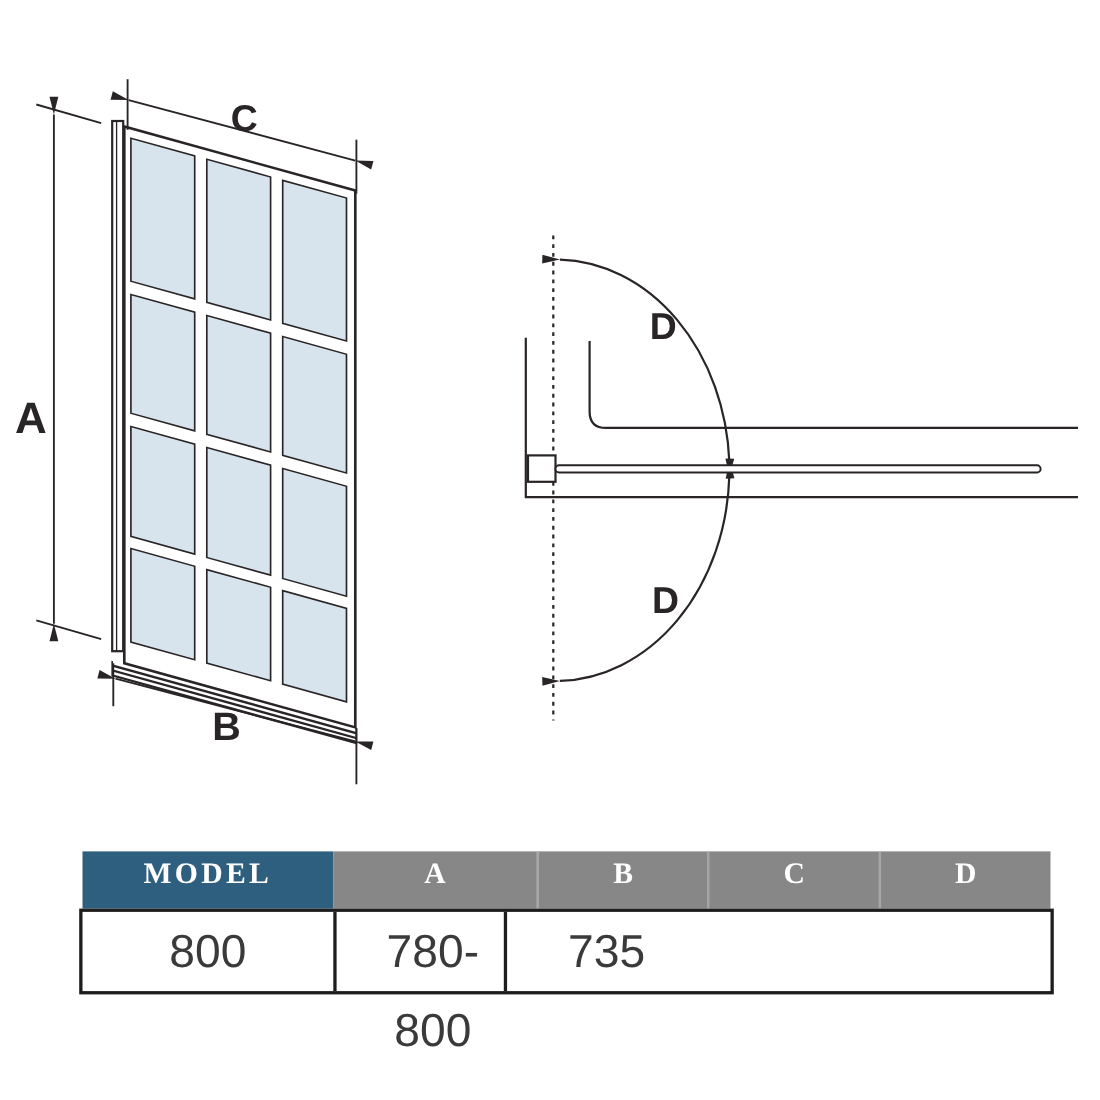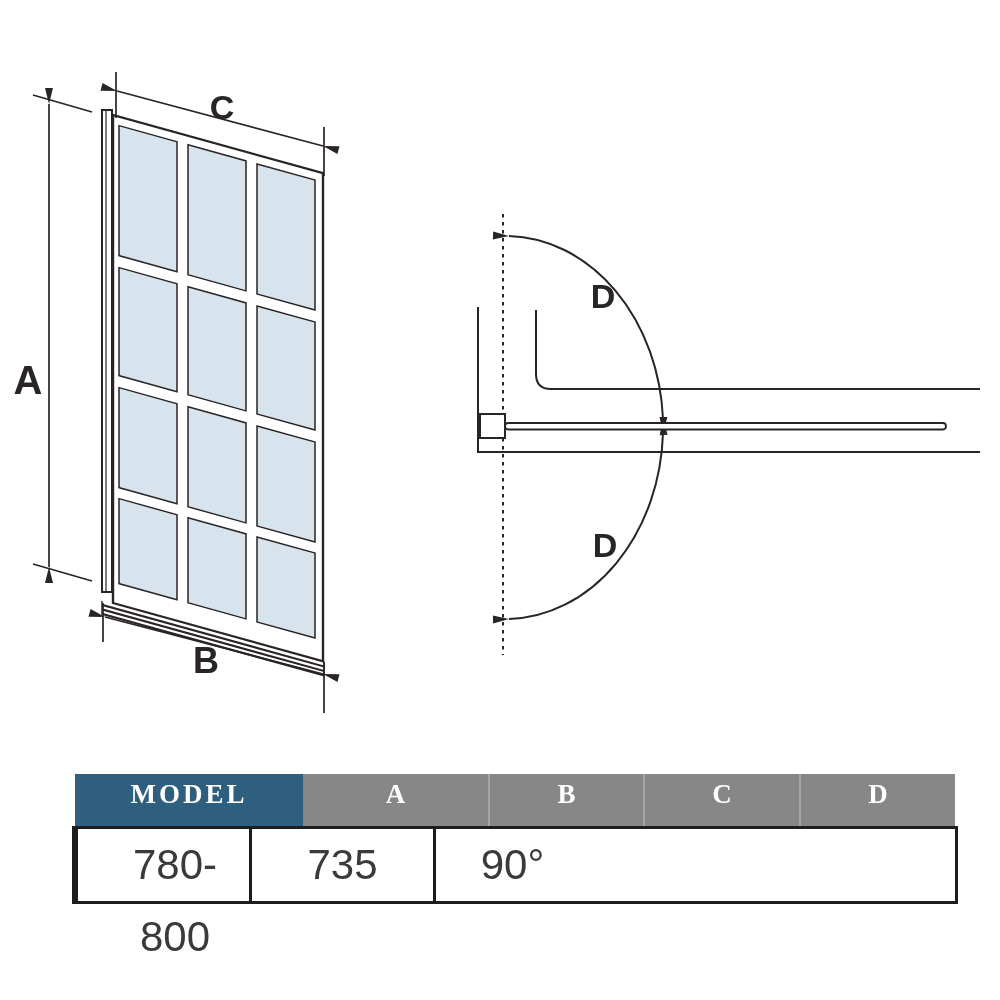--- a/index.html
+++ b/index.html
@@ -21,21 +21,21 @@
   .hcell.c3{width:156px;}
   .hcell.c4{width:156px;}
   .hcell.sep{border-left:2px solid #a6a6a6;}
 
   .spec-values{position:absolute;left:72px;top:826px;width:886px;height:78px;
       box-sizing:border-box;border:3px solid #1d1d1d;display:flex;background:#fff;}
   .spec-values .vcell{box-sizing:border-box;height:72px;line-height:72px;text-align:center;
       font-size:42px;color:#3a3a3a;font-family:"Liberation Sans", sans-serif;}
   .vcell.c0{width:228px;}
   .vcell.c1{width:185px;}
-  .vcell.c2{width:174px;padding-left:23px;}
+  .vcell.c2{width:155px;padding-left:23px;}
   .vcell.c3{width:184px;}
   .vcell.c4{width:156px;}
   .vcell.sep{border-left:3px solid #1d1d1d;}
 </style>
 </head>
 <body>
 
 <div id="canvas">
 
   <svg id="drawing" width="1000" height="1000" viewBox="0 0 1000 1000">
@@ -122,18 +122,18 @@
 
   <div class="spec-header">
     <div class="hcell c0" style="background-color: rgb(46, 95, 127);">MODEL</div>
     <div class="hcell c1" style="background-color: rgb(135, 135, 135);">A</div>
     <div class="hcell c2 sep" style="background-color: rgb(135, 135, 135);">B</div>
     <div class="hcell c3 sep" style="background-color: rgb(135, 135, 135);">C</div>
     <div class="hcell c4 sep" style="background-color: rgb(135, 135, 135);">D</div>
   </div>
 
   <div class="spec-values">
+    <div class="vcell c0">800</div>
     <div class="vcell c2 sep">780-800</div>
     <div class="vcell c3 sep">735</div>
-    <div class="vcell c4 sep">90°</div>
   </div>
 
 </div>
 
 </body></html>

